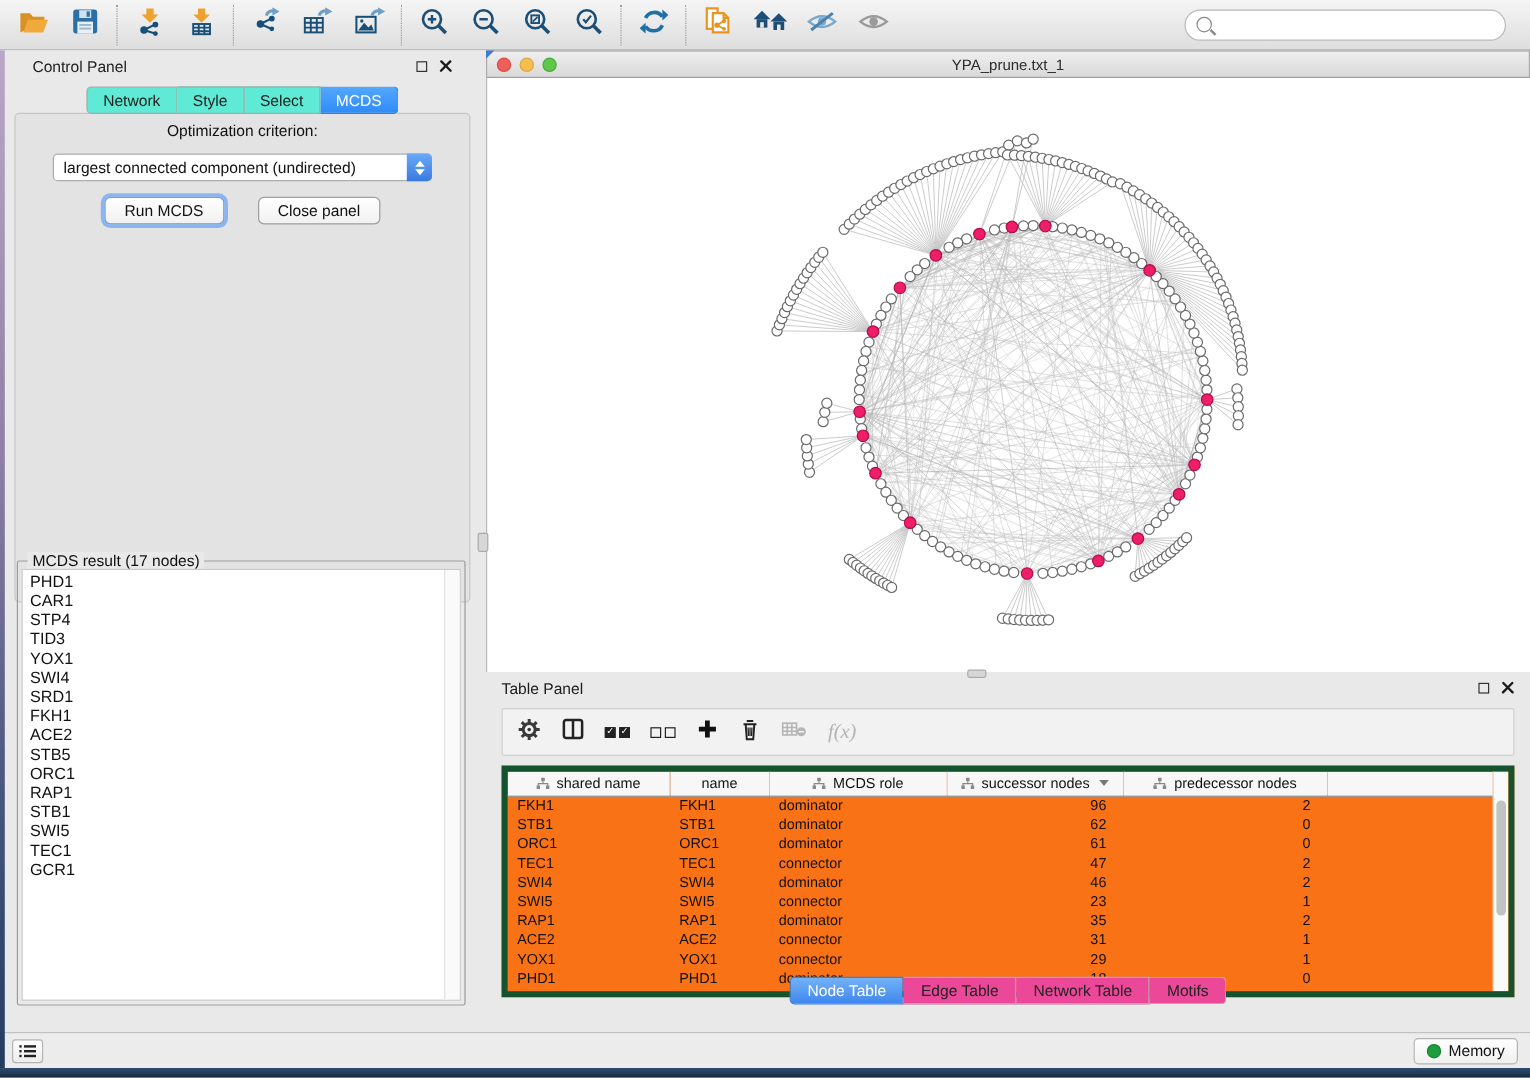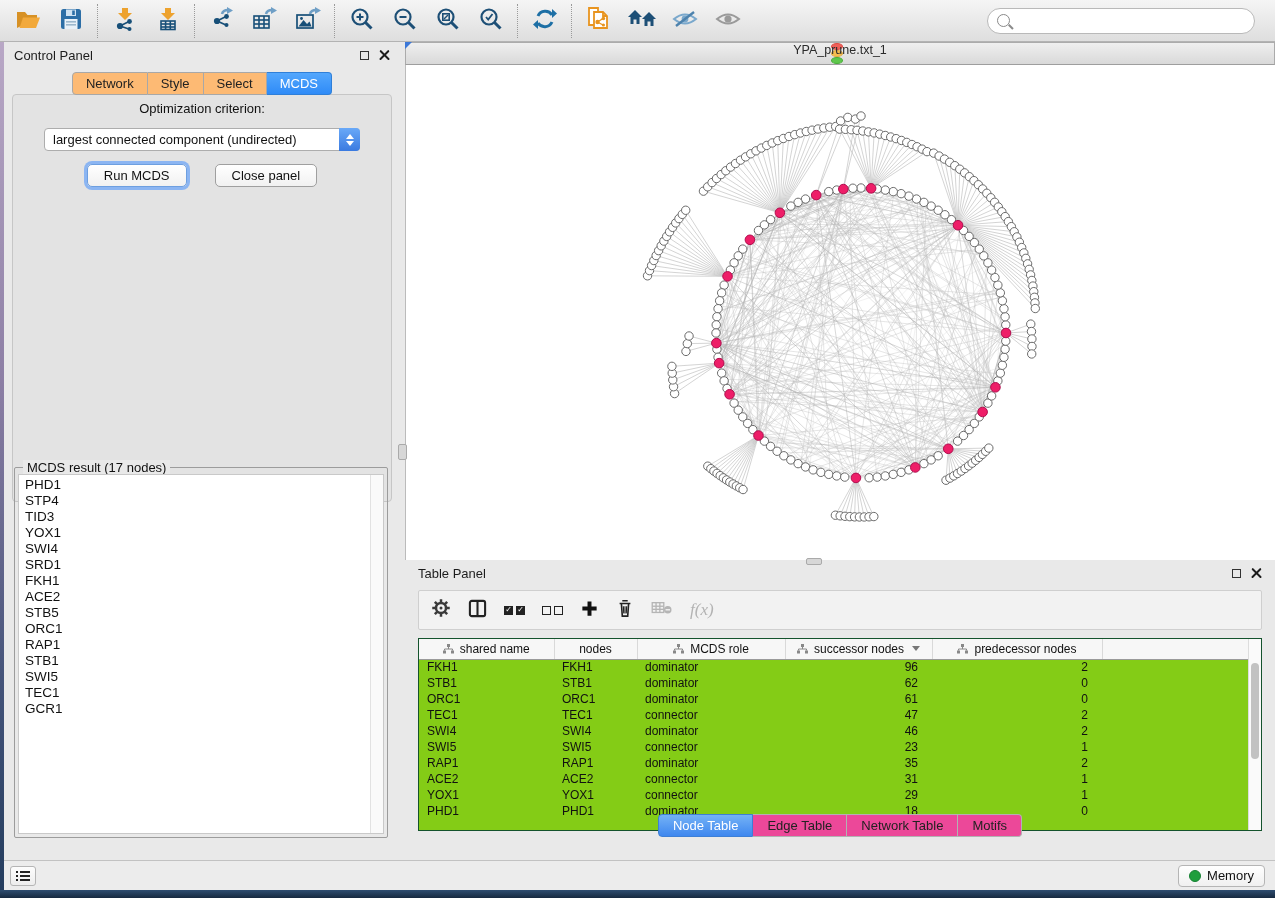--- a/index.html
+++ b/index.html
@@ -21,30 +21,30 @@
   .tb-sep { width:1px; height:34px; border-left:1px dotted #9a9a9a; margin:0 5px; }
   .tb-search { margin-left:auto; margin-right:14px; width:268px; height:26px; background:#fff;
     border:1px solid #b9b9b9; border-radius:13px; display:flex; align-items:center; padding:0 9px; }
   .tb-search input { border:none; outline:none; flex:1; font-size:13px; background:transparent; }
   .mag { width:13px; height:13px; border:1.6px solid #8a8a8a; border-radius:50%; position:relative; margin-right:5px; }
   .mag::after { content:""; position:absolute; width:6px; height:1.6px; background:#8a8a8a;
     right:-5px; bottom:-2px; transform:rotate(45deg); }
 
   
   .control-panel { position:absolute; left:4px; top:42px; width:396px; bottom:38px; background:#e9e9e9; }
-  .panel-header { height:26px; display:flex; align-items:center; padding:0 10px; font-size:13px; color:#1d1d1d; }
+  .panel-header { height:26px; display:flex; align-items:center; padding:0 23px; font-size:13px; color:#1d1d1d; }
   .panel-header .spacer { flex:1; }
   .float-icon { width:9px; height:9px; border:1.4px solid #333; margin-right:10px; cursor:pointer; }
   .x-icon { position:relative; width:11px; height:11px; cursor:pointer; }
   .x-icon::before,.x-icon::after { content:""; position:absolute; left:-1px; top:4.5px; width:13px; height:2.4px;
     background:#1c1c1c; border-radius:1px; }
   .x-icon::before { transform:rotate(45deg); } .x-icon::after { transform:rotate(-45deg); }
 
   .cp-tabs { position:absolute; left:0; top:30px; width:100%; display:flex; justify-content:center; z-index:3; }
-  .cp-tab { font-size:13px; padding:3px 13px; background:#fdba74; border:1px solid #a8a8a8; border-left-width:0;
+  .cp-tab { font-size:13px; padding:3px 13px; background:#5eead4; border:1px solid #a8a8a8; border-left-width:0;
     color:#222; cursor:pointer; }
   .cp-tab:first-child { border-left-width:1px; border-radius:4px 0 0 4px; }
   .cp-tab.last { border-radius:0 4px 4px 0; }
   .cp-tab.active { background:linear-gradient(#53a7fd,#2f8bf7); color:#fff; border-color:#2f7fd8; }
 
   .cp-inner { position:absolute; left:8px; right:8px; top:52px; height:408px; background:#e3e3e3;
     border:1px solid #c6c6c6; border-radius:4px; }
   .opt-label { text-align:center; font-size:13px; color:#111; margin-top:6px; }
   .dropdown { position:relative; margin:12px auto 0; width:316px; height:23px; background:#fff;
     border:1px solid #adadad; border-radius:4px; font-size:13px; color:#111;
@@ -70,42 +70,42 @@
   
   .v-divider { position:absolute; left:400px; top:42px; width:5px; bottom:38px; background:#e9e9e9; }
   .v-handle { position:absolute; left:398px; top:444px; width:9px; height:16px; background:#d7d7d7;
     border:1px solid #aaa; border-radius:2px; cursor:col-resize; z-index:4; }
   .h-handle { position:absolute; left:806px; top:558px; width:16px; height:7px; background:#d7d7d7;
     border:1px solid #aaa; border-radius:2px; cursor:row-resize; z-index:4; }
 
   
   .net-window { position:absolute; left:405px; top:42px; width:870px; height:518px; }
   .net-titlebar { height:23px; background:linear-gradient(#efefef,#d9d9d9); border:1px solid #ababab;
-    border-bottom-color:#9e9e9e; display:flex; align-items:center; padding:0 8px; position:relative;flex-direction:column; }
+    border-bottom-color:#9e9e9e; display:flex; align-items:center; padding:0 8px; position:relative; }
   .traffic { width:12px; height:12px; border-radius:50%; margin-right:7px; cursor:pointer; }
   .t-red { background:#f0605a; border:.5px solid #dd4b43; }
   .t-yellow { background:#f6be4f; border:.5px solid #dfa63c; }
   .t-green { background:#5fc74c; border:.5px solid #47ad37; }
   .net-title { position:absolute; left:0; right:0; text-align:center; font-size:12.5px; color:#2b2b2b; }
   .net-canvas { position:absolute; left:0; top:23px; right:0; bottom:0; background:#fff; border-left:1px solid #bbb; }
   .blue-corner { position:absolute; left:405px; top:42px; width:0; height:0;
     border-top:7px solid #3c78d8; border-right:7px solid transparent; z-index:6; }
 
   
   .table-panel { position:absolute; left:405px; top:560px; width:870px; height:300px; background:#e9e9e9; }
   .tp-toolbar { position:absolute; left:13px; right:13px; top:30px; height:40px; background:#f2f2f2;
     border:1px solid #cfcfcf; border-radius:2px; display:flex; align-items:center; padding-left:12px; gap:17px; }
   .tp-icon { display:flex; align-items:center; justify-content:center; cursor:pointer; }
   .chk { width:9px; height:9px; border:1.3px solid #222; display:inline-flex; align-items:center; justify-content:center; }
   .chk.filled { background:#222; color:#fff; font-size:8px; line-height:8px; }
   .chk + .chk { margin-left:3px; }
   .fx { font-family:"Liberation Serif", serif; font-style:italic; font-size:17px; color:#b3b3b3; }
 
-  .node-table { position:absolute; left:13px; right:13px; top:78px; height:193px; background:#84cc16;
-    border:1px solid #14532d; overflow:hidden; }
+  .node-table { position:absolute; left:13px; right:13px; top:78px; height:193px; background:#f97316;
+    border:5px solid #14532d; overflow:hidden; }
   table.grid { border-collapse:collapse; table-layout:fixed; width:calc(100% - 13px); }
   .grid th { font-size:12px; font-weight:normal; color:#111; height:20px; background:#f7f7f7;
     border-bottom:1px solid #9a9a9a; border-right:1px solid #d9d9d9; text-align:center; position:relative;
     white-space:nowrap; overflow:hidden; cursor:pointer; }
   .grid th.nosep { border-right:none; }
   .grid td { font-size:12px; color:#111; height:16px; padding:0 8px; white-space:nowrap; overflow:hidden; }
   .grid td.num { text-align:right; padding-right:14px; }
   .hdr-flex { display:flex; align-items:center; justify-content:center; gap:6px; padding:0 4px; }
   .hdr-flex .lbl { overflow:hidden; }
   .sort-v { width:0; height:0; border-left:4px solid transparent; border-right:4px solid transparent;
@@ -347,20 +347,21 @@
       <div class="btn-row">
         <button class="btn focused">Run MCDS</button>
         <button class="btn">Close panel</button>
       </div>
     </div>
     <div class="mcds-fieldset">
       <span class="mcds-legend">MCDS result (17 nodes)</span>
       <div class="mcds-list">
         <div class="mcds-items">
             <div class="list-item">PHD1</div>
+            <div class="list-item">CAR1</div>
             <div class="list-item">STP4</div>
             <div class="list-item">TID3</div>
             <div class="list-item">YOX1</div>
             <div class="list-item">SWI4</div>
             <div class="list-item">SRD1</div>
             <div class="list-item">FKH1</div>
             <div class="list-item">ACE2</div>
             <div class="list-item">STB5</div>
             <div class="list-item">ORC1</div>
             <div class="list-item">RAP1</div>
@@ -1260,21 +1261,21 @@
                     <rect x="4" y="0" width="3" height="3" fill="#888"></rect>
                     <rect x="0" y="6.5" width="3" height="3" fill="#888"></rect>
                     <rect x="8" y="6.5" width="3" height="3" fill="#888"></rect>
                     <path d="M5.5 3 v2 M1.5 6.5 v-1.5 h8 v1.5" stroke="#888" fill="none"></path>
                   </svg>
                   <span class="lbl">shared name</span>
                 </span>
               </th>
             <th>
                 <span class="hdr-flex">
-                  <span class="lbl">nodes</span>
+                  <span class="lbl">name</span>
                 </span>
               </th>
             <th>
                 <span class="hdr-flex">
                   <svg width="11" height="10" viewBox="0 0 11 10">
                     <rect x="4" y="0" width="3" height="3" fill="#888"></rect>
                     <rect x="0" y="6.5" width="3" height="3" fill="#888"></rect>
                     <rect x="8" y="6.5" width="3" height="3" fill="#888"></rect>
                     <path d="M5.5 3 v2 M1.5 6.5 v-1.5 h8 v1.5" stroke="#888" fill="none"></path>
                   </svg>

